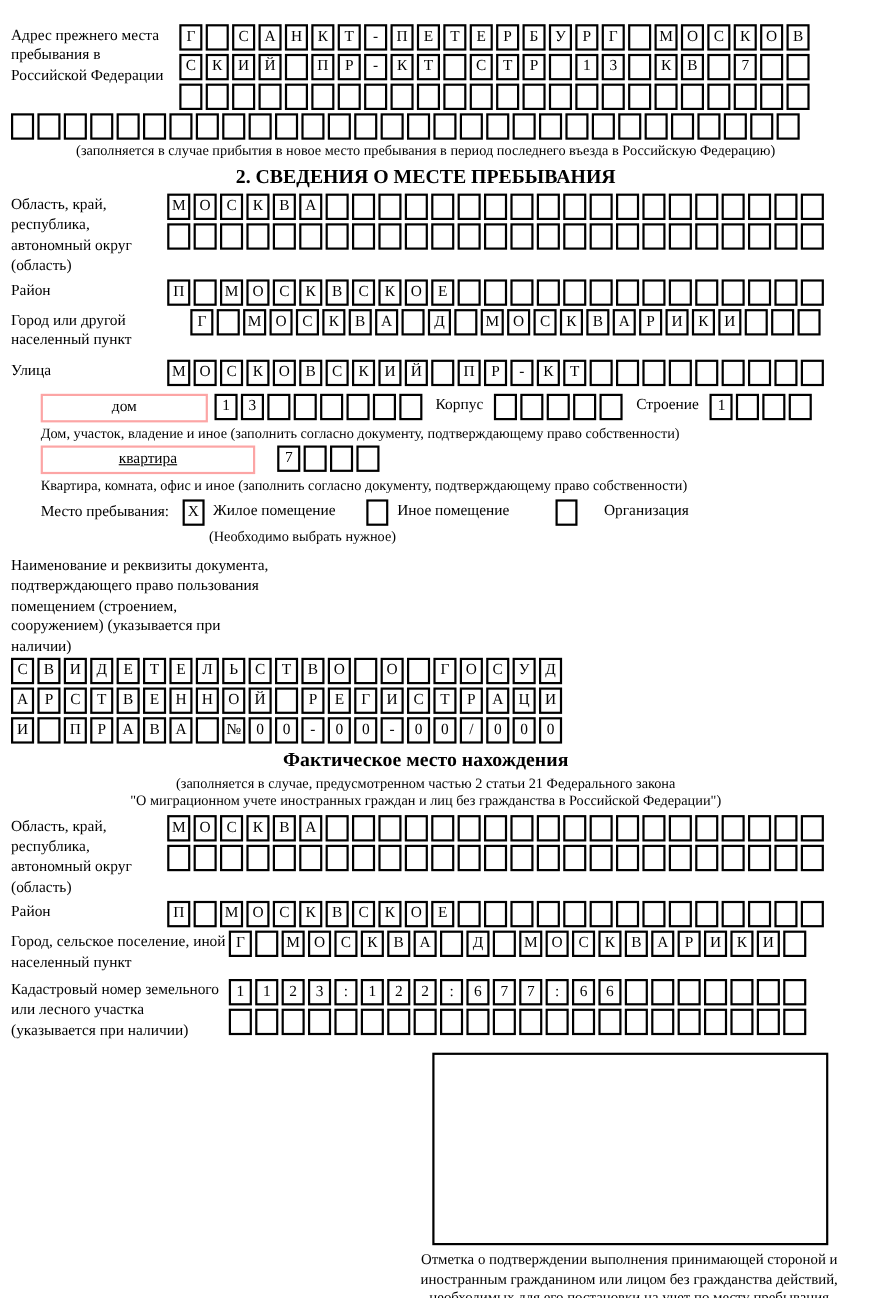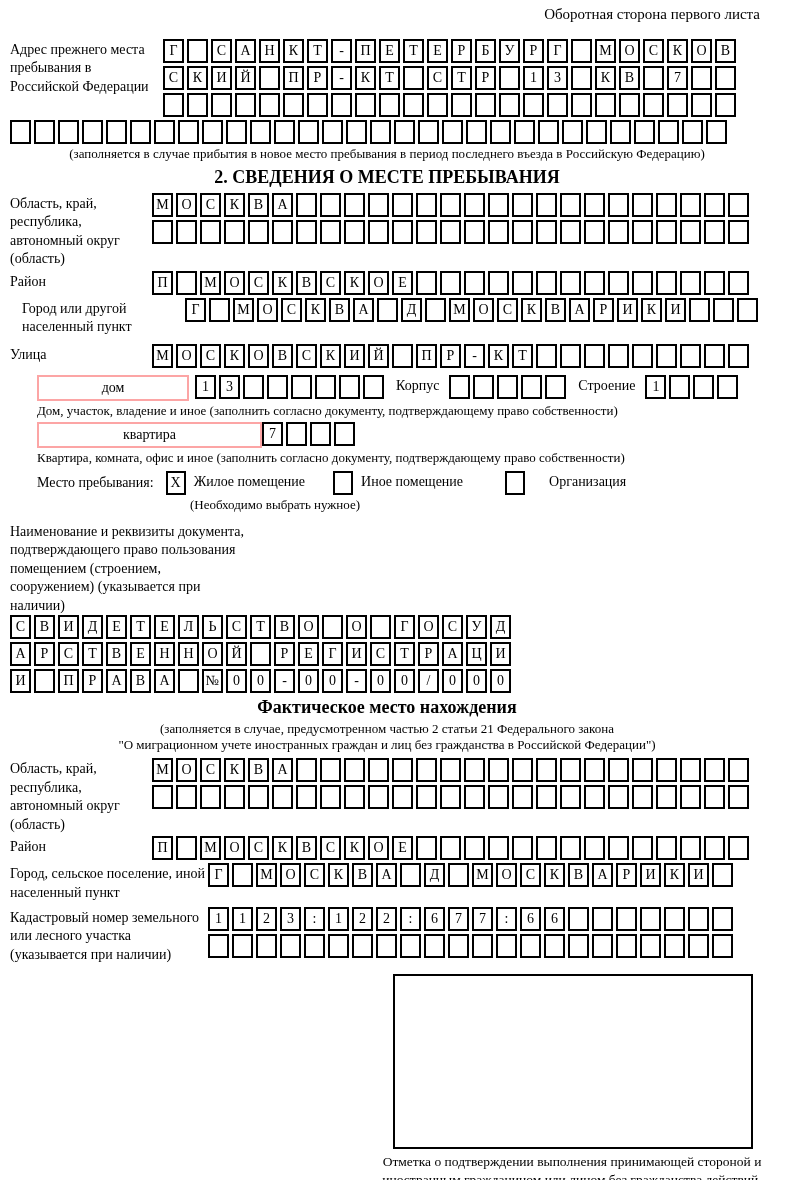--- a/index.html
+++ b/index.html
@@ -10,21 +10,21 @@
     color:#000; overflow:hidden;
   }
   .page { position:relative; width:800px; height:1180px; padding:6px 36px 0 10px; }
 
   .header-note { text-align:right; font-size:15px; padding-right:4px; }
 
   .frow { display:flex; align-items:flex-start; }
   .flabel { font-size:14px; line-height:1.32; flex:0 0 auto; padding-top:2px; }
   .w142 { width:142px; }
   .w153 { width:153px; }
-  .w163 { width:163px;margin-left:12px; }
+  .w163 { width:163px; }
   .w198 { width:198px; }
   .w237 { width:237px; }
 
   .cellcol { display:flex; flex-direction:column; gap:3px; }
   .cells { display:flex; gap:3px; }
   .cell {
     width:21px; height:24px; flex:0 0 auto;
     border:2px solid #000;
     display:flex; align-items:center; justify-content:center;
     font-size:14px; line-height:1;
@@ -48,21 +48,20 @@
   .optlabel { font-size:14px; padding:3px 0 0 8px; }
 
   .stamp-box { width:360px; height:175px; border:2px solid #000; margin-left:383px; }
   .stamp-caption { width:420px; margin-left:352px; font-size:13.5px; line-height:1.3; text-align:center; }
 </style>
 </head>
 <body>
 
 <div class="page">
 
-  <div class="header-note">Оборотная сторона первого листа</div>
 
   <div class="frow" style="margin-top:16px;">
     <div class="flabel w153">Адрес прежнего места пребывания в Российской Федерации</div>
     <div class="cellcol">
       <div class="cells">
           <div class="cell">Г</div>
           <div class="cell"></div>
           <div class="cell">С</div>
           <div class="cell">А</div>
           <div class="cell">Н</div>
@@ -352,21 +351,21 @@
     <div class="cells">
         <div class="cell">1</div>
         <div class="cell"></div>
         <div class="cell"></div>
         <div class="cell"></div>
       </div>
   </div>
   <div class="note" style="margin-top:2px; margin-left:27px;">Дом, участок, владение и иное (заполнить согласно документу, подтверждающему право собственности)</div>
 
   <div class="frow" style="margin-top:3px; margin-left:27px;">
-    <div class="labelbox" style="width:225px; margin-right:0;">квартира</div>
+    <div class="labelbox" style="width:195px; margin-right:20px;text-decoration:underline;">квартира</div>
     <div class="cells">
         <div class="cell">7</div>
         <div class="cell"></div>
         <div class="cell"></div>
         <div class="cell"></div>
       </div>
   </div>
   <div class="note" style="margin-top:2px; margin-left:27px;">Квартира, комната, офис и иное (заполнить согласно документу, подтверждающему право собственности)</div>
 
   <div class="frow" style="margin-top:5px; margin-left:27px;">

